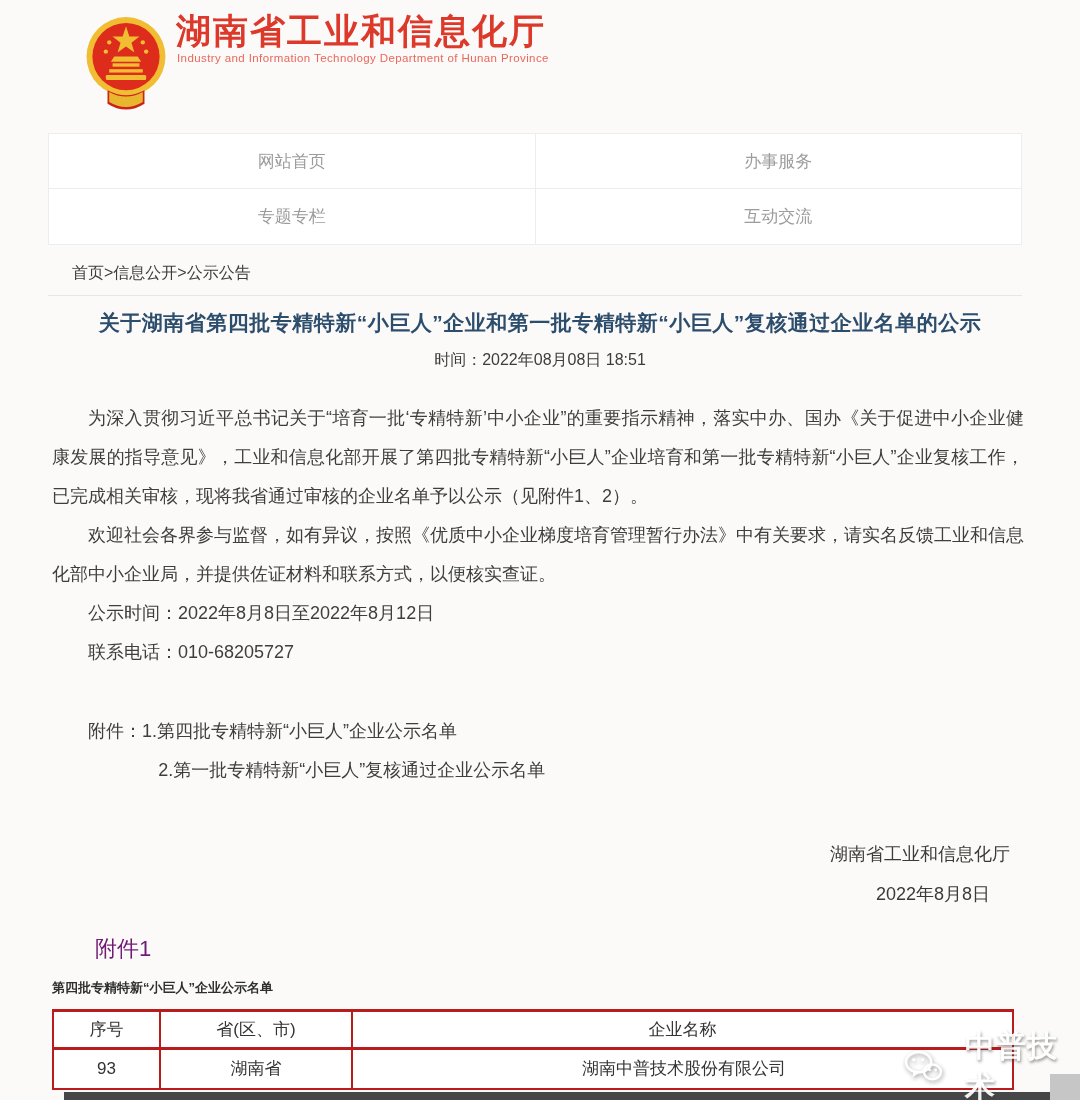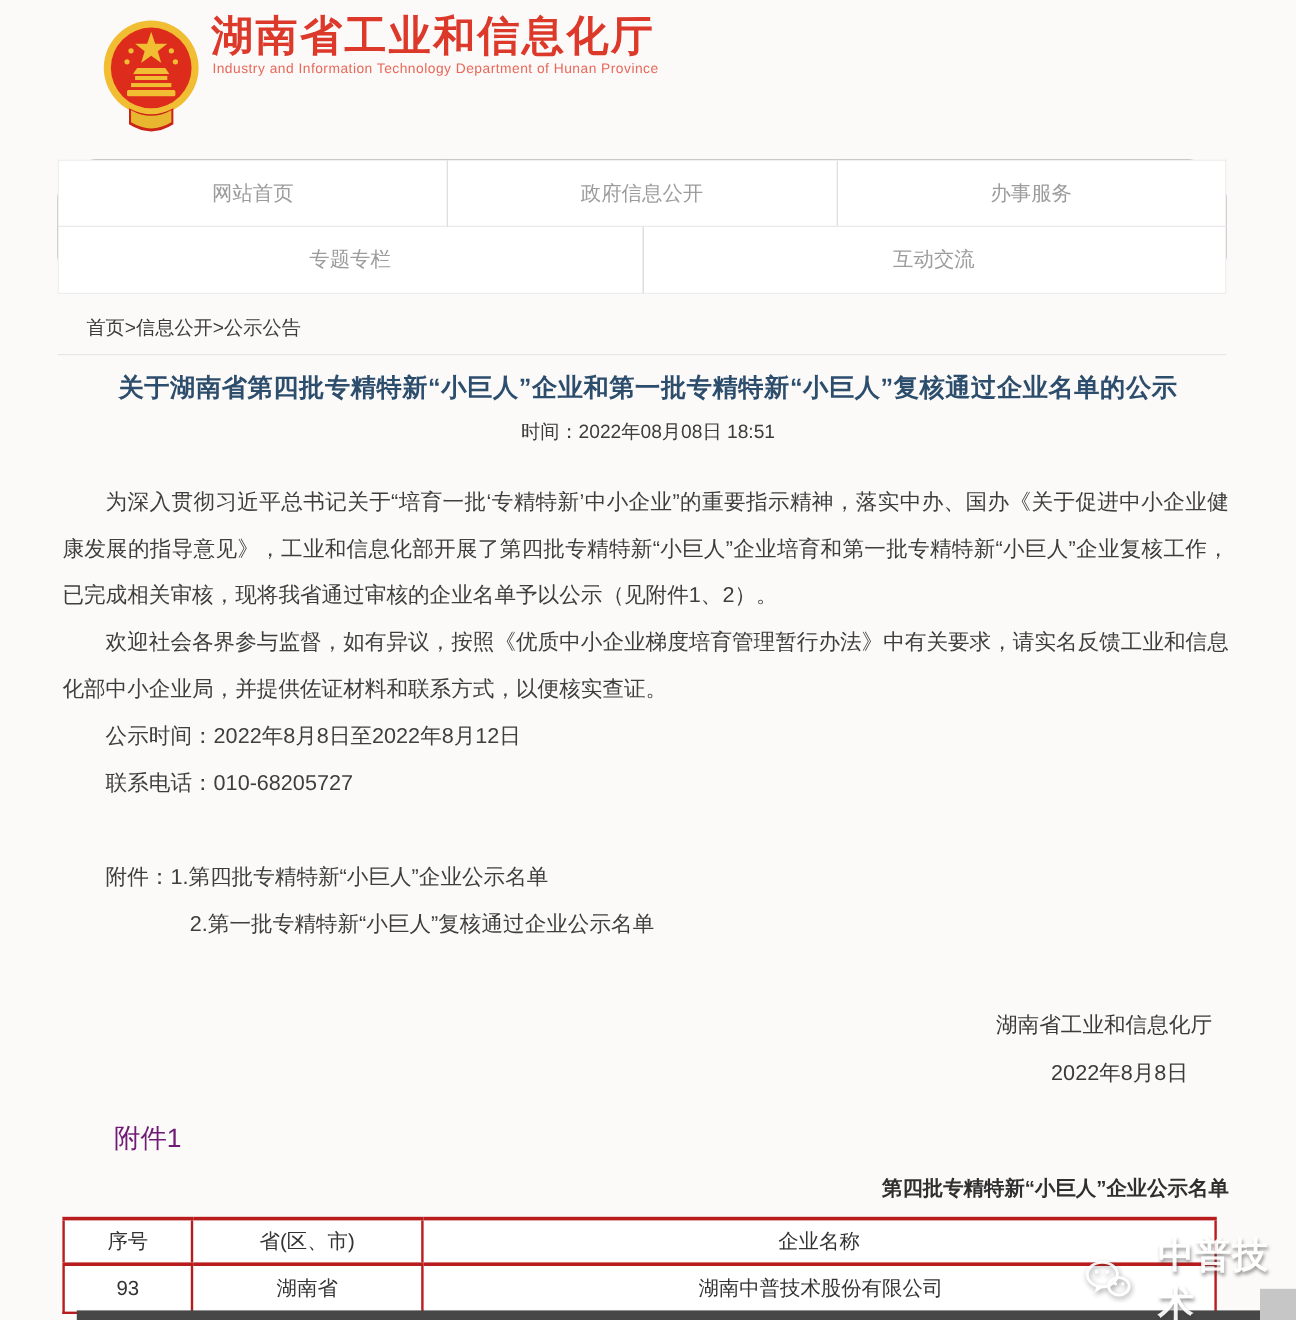--- a/index.html
+++ b/index.html
@@ -11,21 +11,21 @@
     overflow:hidden;
     color:#3e3e3e;
   }
   
   .site-header { display:flex; align-items:flex-start; padding:12px 0 0 84px; height:133px; }
   .emblem { width:84px; height:102px; flex:0 0 auto; margin-top:2px; }
   .org-names { margin-left:8px; }
   .org-line { font-size:35px; font-weight:bold; color:#dc392b; letter-spacing:2px; line-height:38px; white-space:nowrap; }
   .org-en { font-size:11.5px; color:#e8685a; letter-spacing:0.4px; margin:2px 0 3px 1px; white-space:nowrap; }
   
-  .nav { margin-left:48px; width:974px; background:#000000;border-radius:31px; }
+  .nav { margin-left:48px; width:974px; background:#22c55e;border-radius:31px; }
   .nav-row { display:flex; }
   .nav-cell {
     flex:1; height:56px; display:flex; align-items:center; justify-content:center;
     border:1px solid #ededed; font-size:17px; color:#9c9c9c; cursor:pointer; background:#fff;
   }
   .nav-row + .nav-row .nav-cell { border-top:none; }
   .nav-cell + .nav-cell { border-left:none; }
   
   .breadcrumb { margin:18px 0 0 72px; font-size:16px; color:#3c3c3c; }
   .breadcrumb span { color:#3c3c3c; }
@@ -35,21 +35,21 @@
   .article-time { margin-top:13px; text-align:center; font-size:16px; color:#3c3c3c; }
   .article-body { margin:28px 56px 0 52px; font-size:18px; line-height:39px; color:#3e3e3e; }
   .article-body p { text-indent:2em; text-align:justify; }
   .att-line1 { margin-top:40px; }
   .att-line2 { text-indent:5.9em !important; }
   .signature { margin:44px 70px 0 0; text-align:right; font-size:18px; line-height:40px; color:#3a3a3a; }
   .signature .sig-date { padding-right:20px; }
   
   .attachment-section { margin:0 56px 0 52px; }
   .att1-label { margin:20px 0 0 43px; font-size:22px; color:#701a75; }
-  .table-title { margin-top:15px; text-align:right; font-size:17px; font-weight:bold; color:#2f2f2f; }
+  .table-title { margin-top:15px; text-align:left; font-size:13px; font-weight:bold; color:#2f2f2f; }
   table.list { width:962px; margin-top:12px; border-collapse:collapse; font-size:17px; color:#333; background:#fff; }
   table.list th, table.list td { border:2px solid #b91c1c; text-align:center; font-weight:normal; }
   table.list thead th { height:38px; border-top-width:3px; border-bottom-width:3px; }
   table.list tbody td { height:40px; }
   .col-no { width:107px; }
   .col-prov { width:192px; }
   td.cell-company { text-align:left; padding-left:3px; }
   
   .watermark {
     position:absolute; top:1026px; left:904px; display:flex; align-items:center; gap:22px;
@@ -81,21 +81,20 @@
   </svg>
   <div class="org-names">
     <div class="org-line">湖南省工业和信息化厅</div>
     <div class="org-en">Industry and Information Technology Department of Hunan Province</div>
   </div>
 </header>
 
 <nav class="nav">
   <div class="nav-row">
     <div class="nav-cell">网站首页</div>
-    <div class="nav-cell">政府信息公开</div>
     <div class="nav-cell">办事服务</div>
   </div>
   <div class="nav-row">
     <div class="nav-cell">专题专栏</div>
     <div class="nav-cell">互动交流</div>
   </div>
 </nav>
 
 <div class="breadcrumb">
   <span>首页</span><span>&gt;</span><span>信息公开</span><span>&gt;</span><span>公示公告</span>

